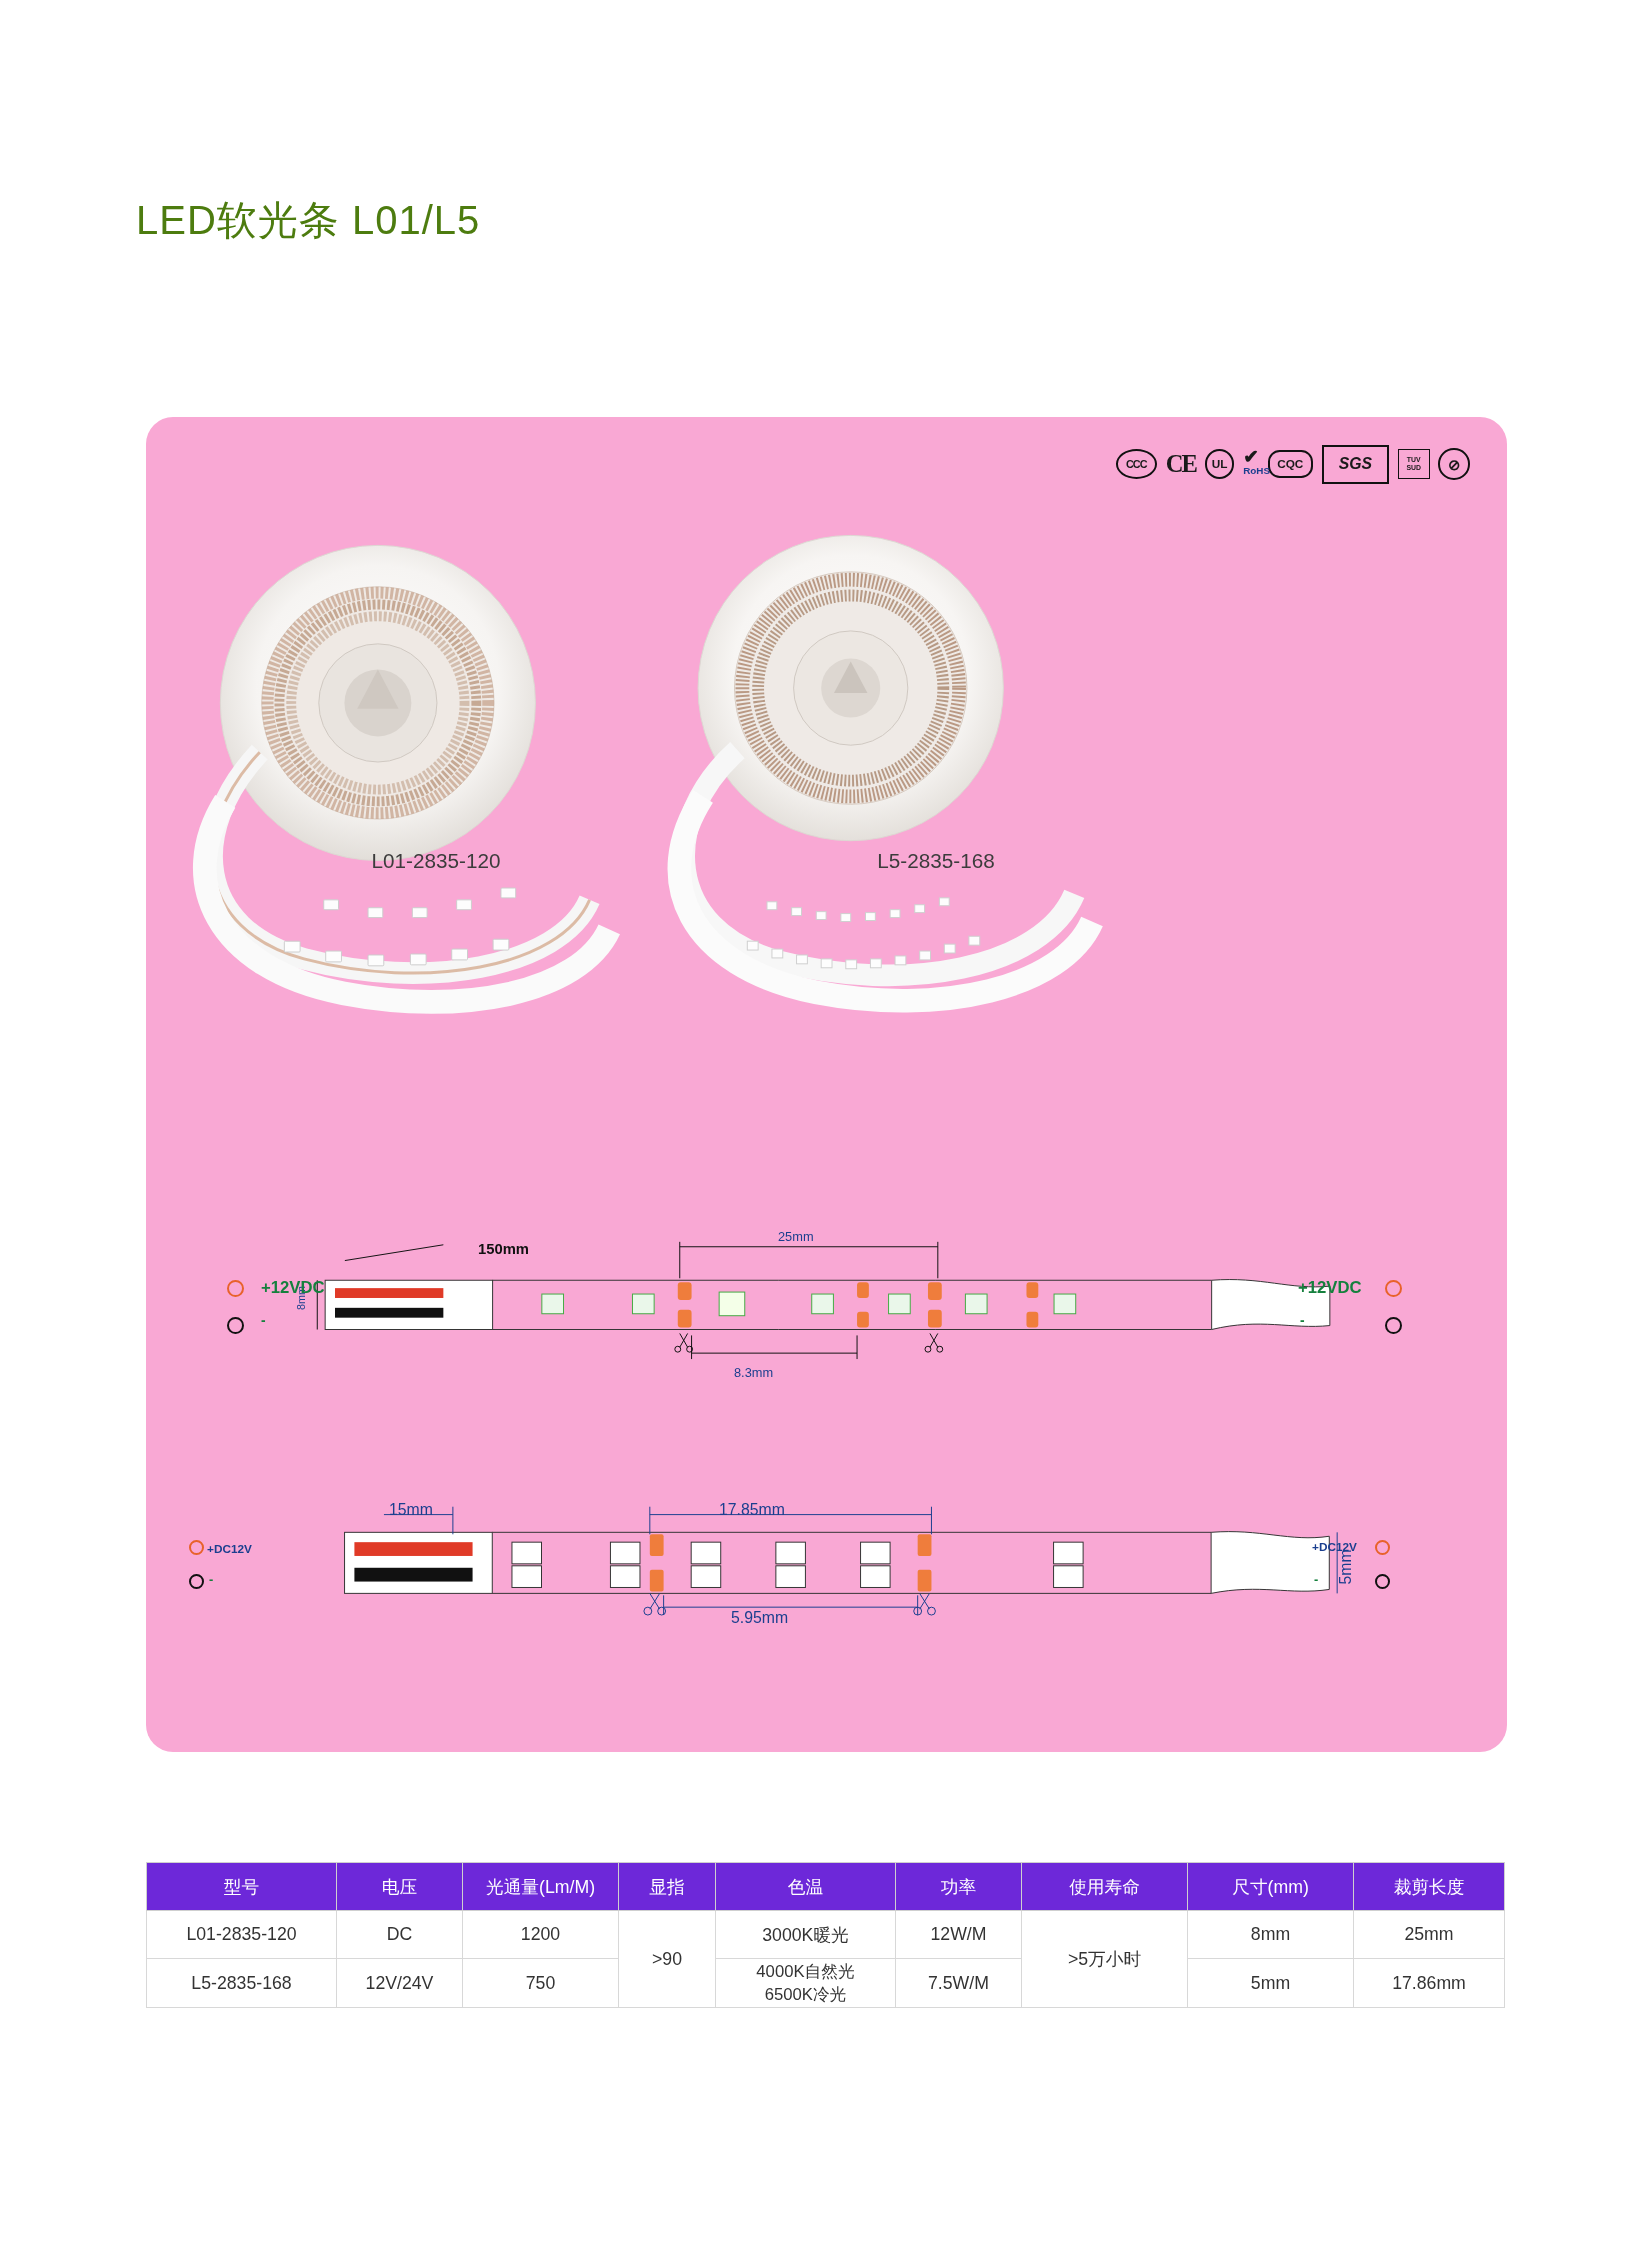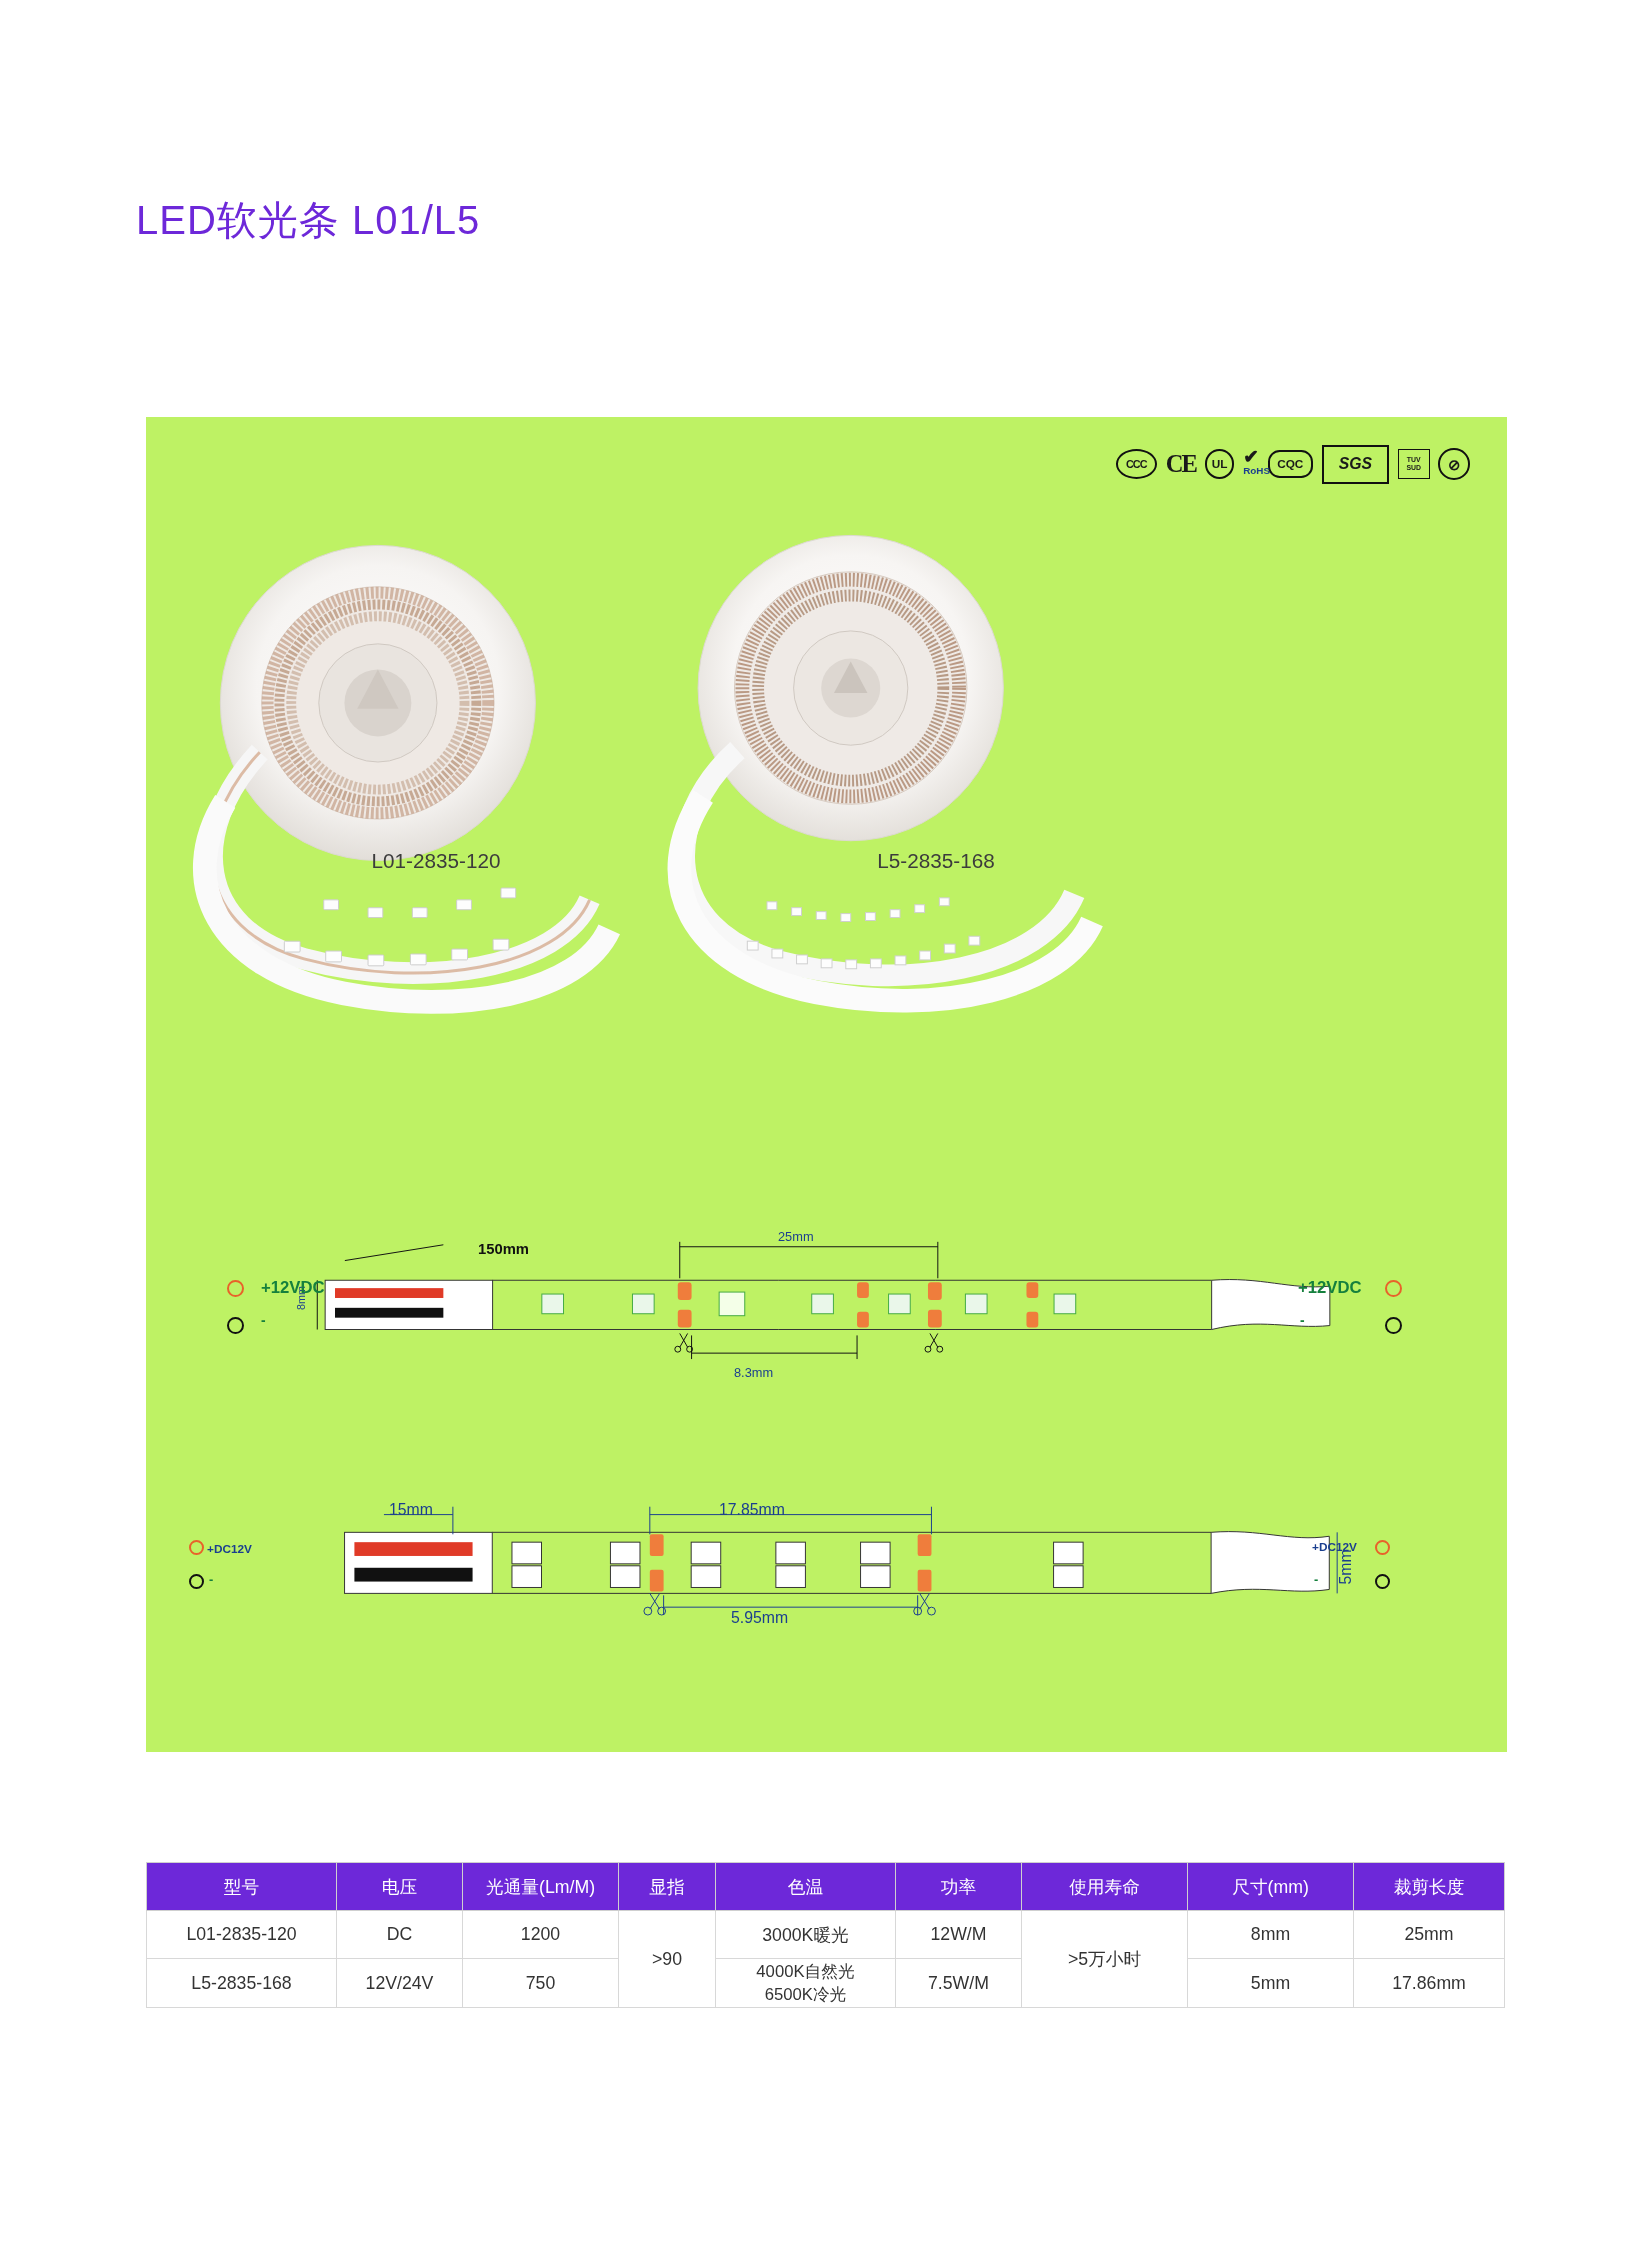--- a/index.html
+++ b/index.html
@@ -1,21 +1,21 @@
 <!DOCTYPE html>
 <html><head>
 <meta charset="utf-8">
 <style>
   html,body{margin:0;padding:0;background:#ffffff;}
   body{width:1652px;height:2258px;font-family:"Liberation Sans",sans-serif;color:#222;position:relative;}
   .page{position:absolute;left:0;top:0;width:1652px;height:2258px;}
 
-  .title{position:absolute;left:136px;top:193px;font-size:40px;color:#6d28d9;letter-spacing:1px;font-weight:400;}
-
-  .photo-panel{position:absolute;left:146px;top:417px;width:1361px;height:1335px;background:#bef264;}
+  .title{position:absolute;left:136px;top:193px;font-size:40px;color:#4d7c0f;letter-spacing:1px;font-weight:400;}
+
+  .photo-panel{position:absolute;left:146px;top:417px;width:1361px;height:1335px;background:#f9a8d4;border-radius:27px;}
 
   
   .certs{position:absolute;right:37px;top:27.6px;display:flex;align-items:center;gap:8.9px;}
   .cert{height:33px;display:flex;align-items:center;justify-content:center;font-size:12.8px;color:#1a1a1a;font-weight:bold;}
   .cert.circle{width:37px;height:25.6px;border:2px solid #111;border-radius:50%;font-size:10.8px;letter-spacing:-1px;}
   .cert.ce{font-size:24.6px;font-family:"Liberation Serif",serif;letter-spacing:-2px;}
   .cert.ul{width:25.6px;height:25.6px;border:2px solid #111;border-radius:50%;font-size:11.8px;}
   .cert.rohs{display:block;text-align:center;line-height:1;}
   .cert.rohs .chk{font-size:18.7px;}
   .cert.rohs .lbl{font-size:9.9px;font-weight:bold;}

